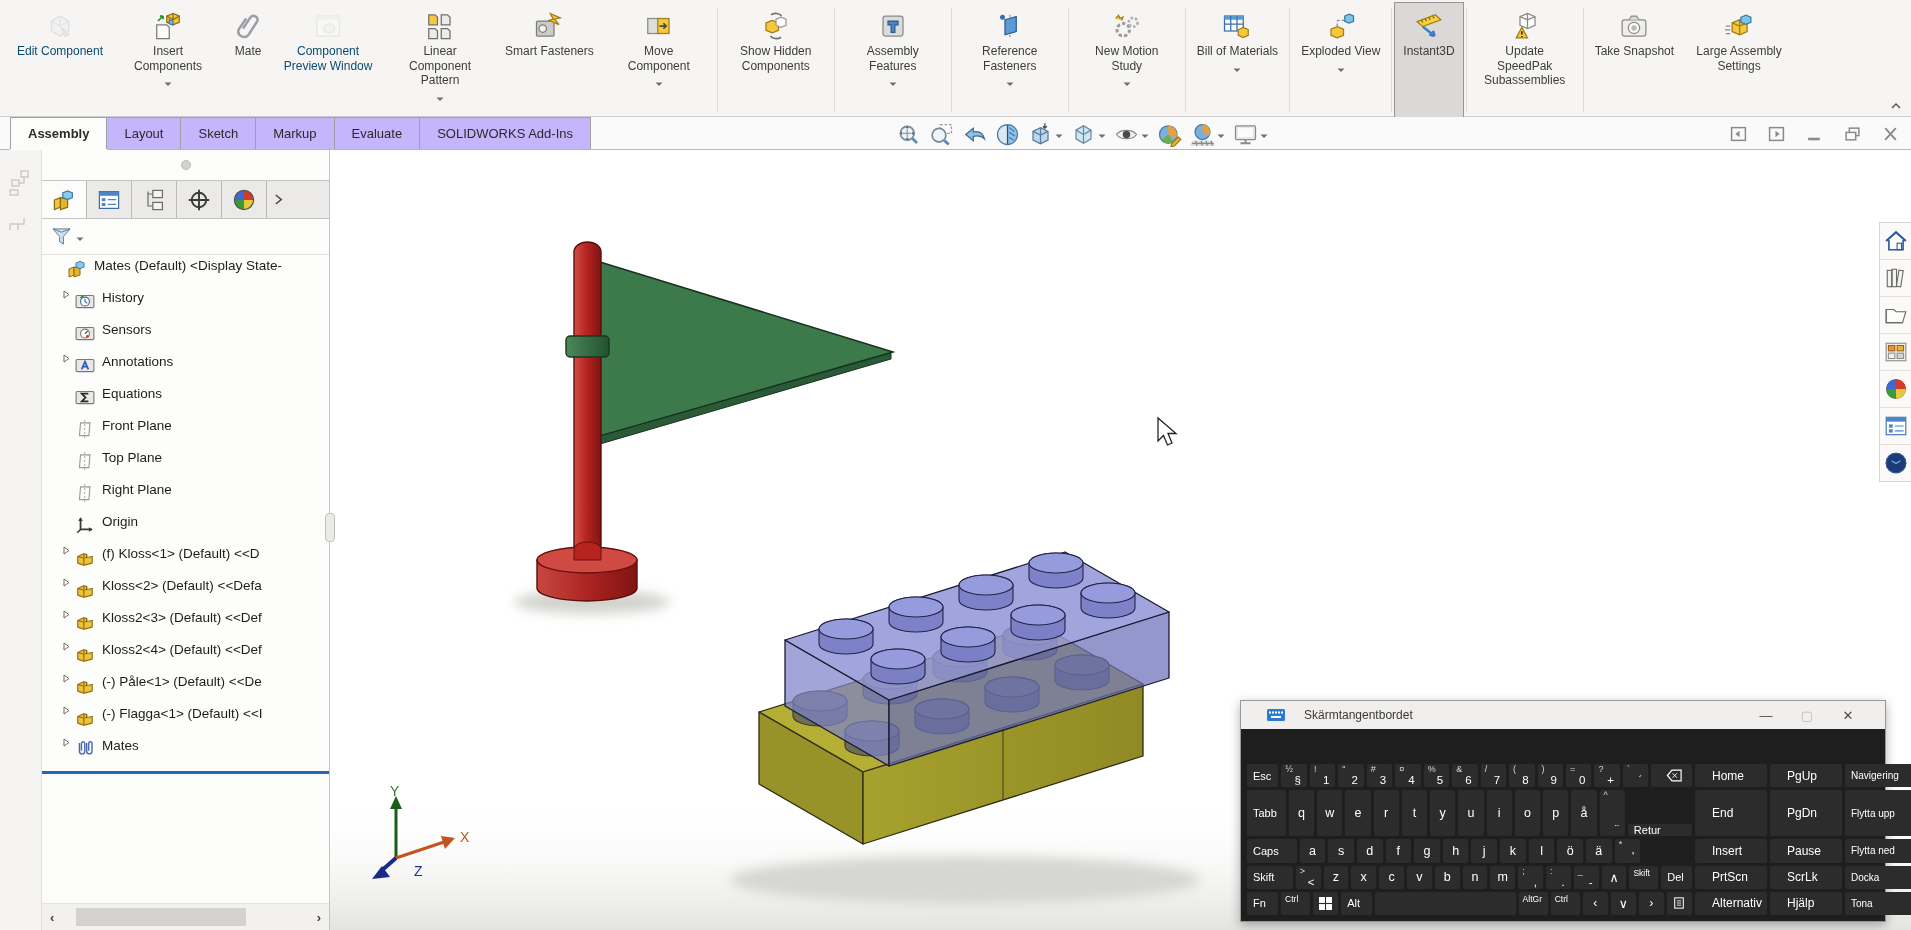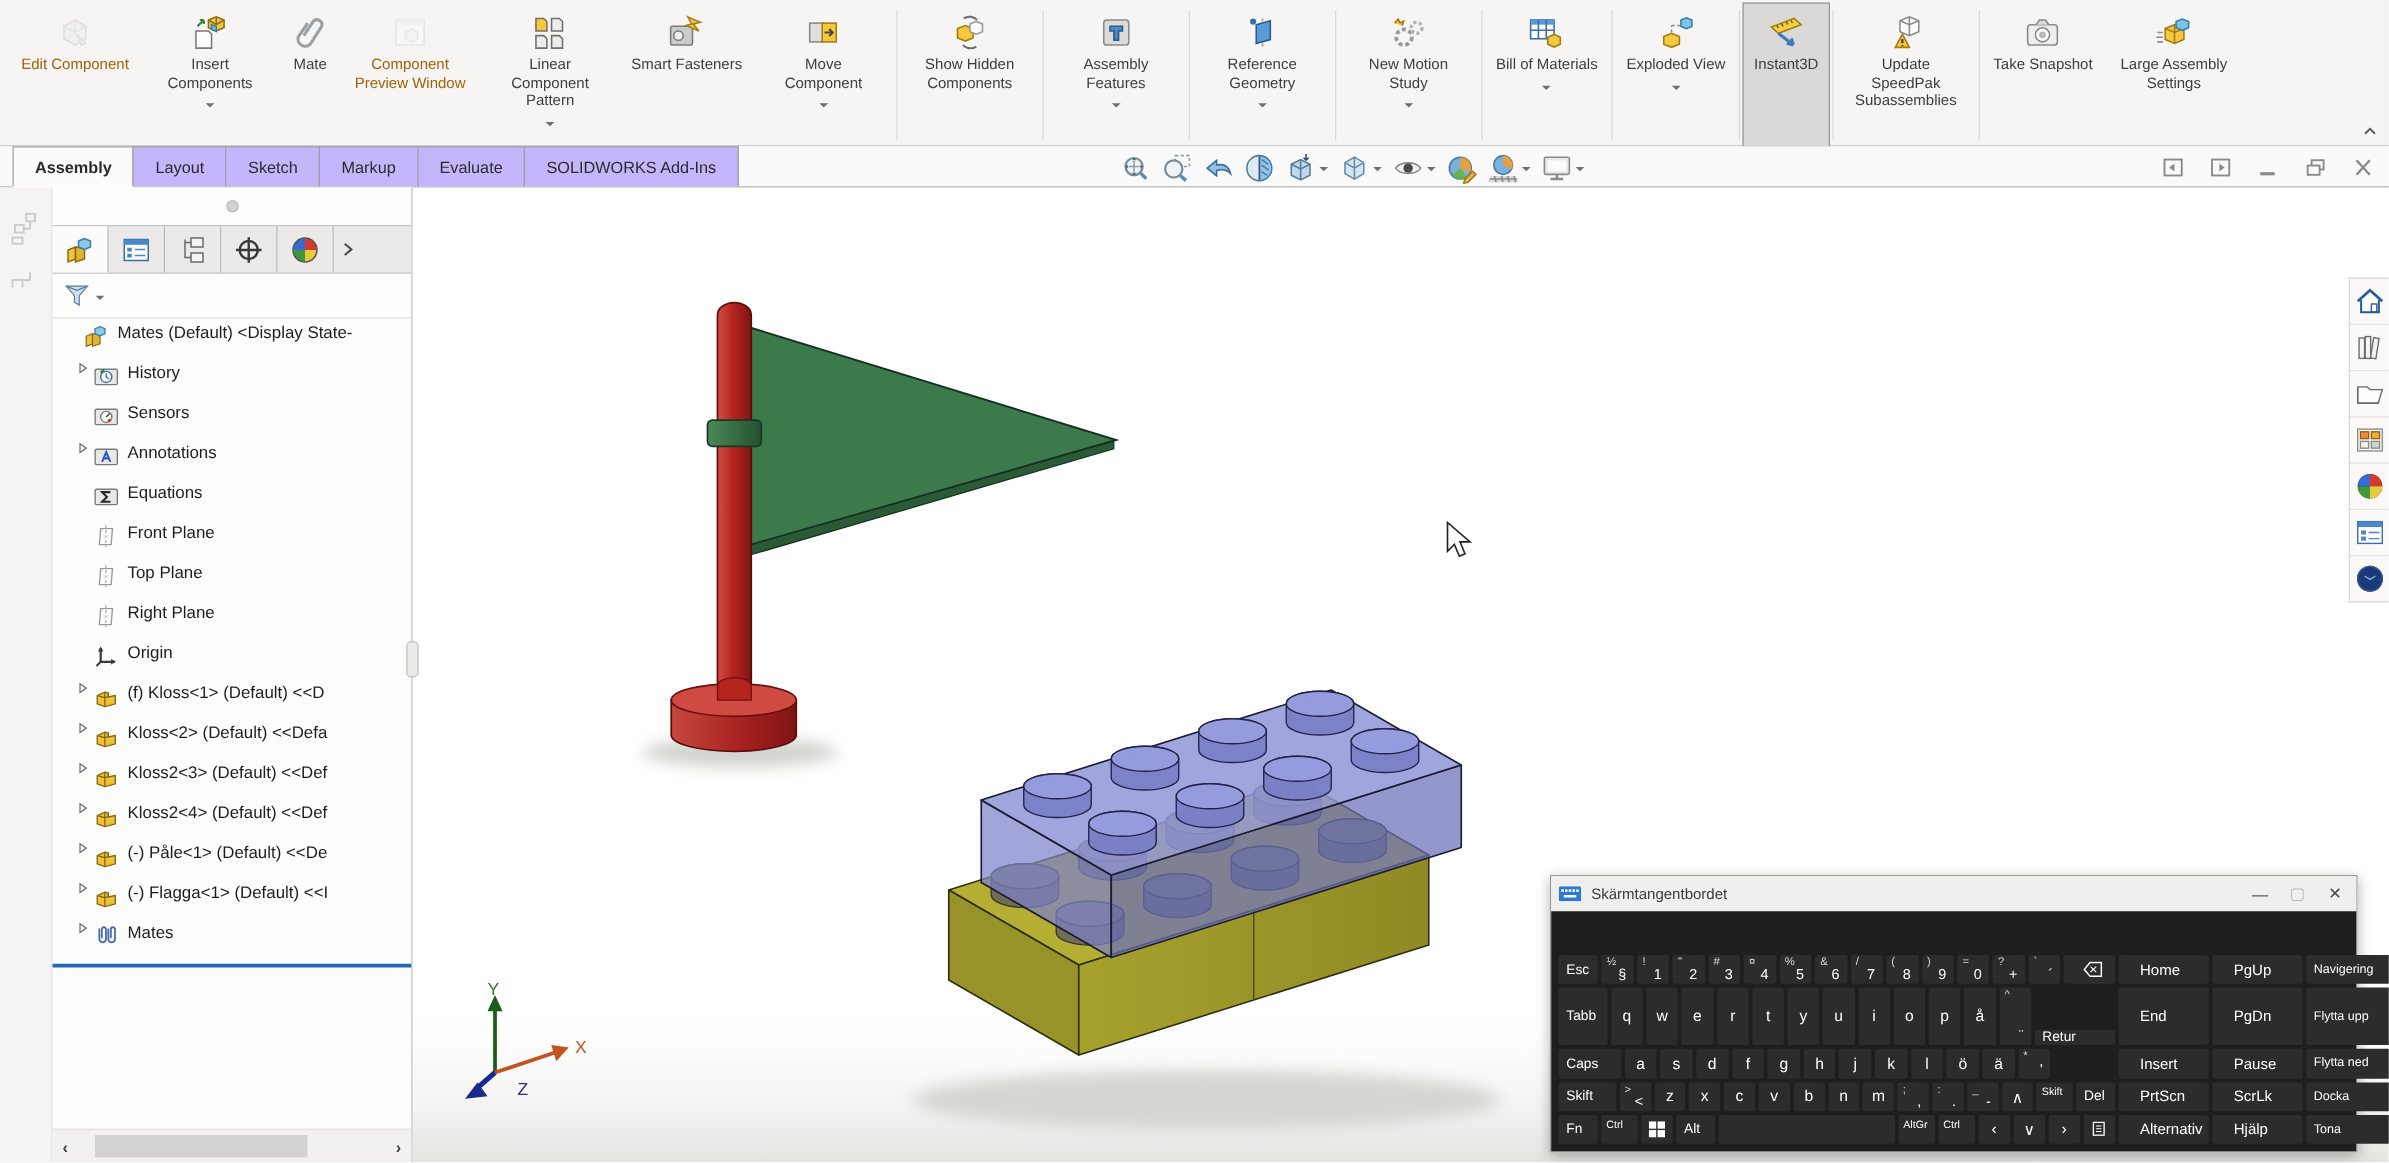--- a/index.html
+++ b/index.html
@@ -11,21 +11,21 @@
   #ribbon{position:absolute;left:0;top:0;width:1911px;height:117px;background:#f6f5f4;
           border-bottom:1px solid #cecCca;box-sizing:border-box}
   #ribbon-buttons{display:flex;align-items:stretch;height:100%;padding:2px 4px 0 8px}
   .rbtn{display:flex;flex-direction:column;align-items:center;padding:5px 8px 2px;
         max-width:112px;text-align:center;color:#3d3d3c;font-size:12px;line-height:1.22;
         border:1px solid transparent;box-sizing:border-box;flex:0 0 auto}
   .rbtn .ic{height:36px}
   .rbtn .ic svg{width:30px;height:30px}
   .rbtn .rlabel{max-width:94px}
   .rbtn.active{background:#dbd9d7;border-color:#989694}
-  .rbtn.disabled{color:#a16207}
+  .rbtn.disabled{color:#0c4a6e}
   .rbtn.disabled svg{opacity:.42;filter:grayscale(.9)}
   .rcaret{margin-top:3px}
   .rsep{width:1px;background:#dddbd8;margin:6px 2px;flex:0 0 auto}
   #ribbon-collapse{position:absolute;right:10px;bottom:3px}
 
   
   #tabrow{position:absolute;left:0;top:117px;width:1911px;height:33px;background:#fbfafa;
           border-bottom:1px solid #b9b7b5;box-sizing:border-box}
   #tabs{display:flex;height:100%;padding-left:10px;align-items:stretch}
   .tab{display:flex;align-items:center;padding:0 17px;background:#c4b5fd;border:1px solid #a2a09e;
@@ -75,21 +75,21 @@
             border:1px solid #d8d6d4;border-right:none;z-index:2;box-sizing:border-box}
   .titem{height:36px;display:flex;align-items:center;justify-content:center;
          border-bottom:1px solid #e5e3e1}
   .titem svg{width:24px;height:24px}
   .titem:last-child{border-bottom:none}
 
   
   #osk{position:absolute;left:1240px;top:700px;width:646px;height:222px;z-index:4;
        border:1px solid #9a9896;box-shadow:0 3px 10px rgba(0,0,0,.3);display:flex;
        flex-direction:column;box-sizing:border-box}
-  #osk-title{height:28px;background:#f0efee;display:flex;align-items:center;padding:0 6px;gap:8px;
+  #osk-title{height:28px;background:#f0efee;display:flex;align-items:center;padding:0 26px;gap:19px;
              font-size:12px;color:#3a3a38;flex:0 0 28px}
   #osk-title .sp{flex:1}
   .osk-ctl{width:22px;text-align:center;font-size:13px;color:#4a4a48}
   .osk-ctl.dim{color:#bdbbb9}
   #osk-body{flex:1;background:#1f1e1e;padding:4px 6px 6px;display:flex;flex-direction:column;gap:3px}
   #osk-gap{flex:0 0 28px}
   .krow{display:flex;gap:3px;flex:1}
   .kmain{flex:0 0 445px;display:flex;gap:3px}
   .key{background:#2d2c2c;color:#fff;display:flex;align-items:center;justify-content:center;
        font-size:12.5px;border-radius:2px;position:relative;min-width:0;overflow:hidden}
@@ -214,21 +214,21 @@
       </div>
       <div class="rsep"></div>
       <div class="rbtn">
         <span class="ic" style="">
           <svg viewBox="0 0 24 24">
             <circle cx="6" cy="5" r="2" fill="#3a6ea8"></circle>
             <path d="M12 3v18" stroke="#9a9a98" stroke-dasharray="2 2"></path>
             <path d="M8 7l9-2.5v12L8 19z" fill="#5b9bd5" stroke="#2a5a90"></path>
           </svg>
         </span>
-        <span class="rlabel">Reference Geometry</span>
+        <span class="rlabel">Reference Fasteners</span>
         <span class="rcaret"><svg width="8" height="5" viewBox="0 0 8 5">
             <path d="M0.5 0.5L4 4l3.5-3.5z" fill="#6f6f6d"></path>
           </svg></span>
       </div>
       <div class="rsep"></div>
       <div class="rbtn">
         <span class="ic" style="">
           <svg viewBox="0 0 24 24">
             <circle cx="9" cy="15" r="5" fill="none" stroke="#9a9a98" stroke-width="2.4" stroke-dasharray="2.6 1.8"></circle>
             <circle cx="17" cy="9" r="3.5" fill="none" stroke="#b2b2b0" stroke-width="2.2" stroke-dasharray="2 1.5"></circle>

